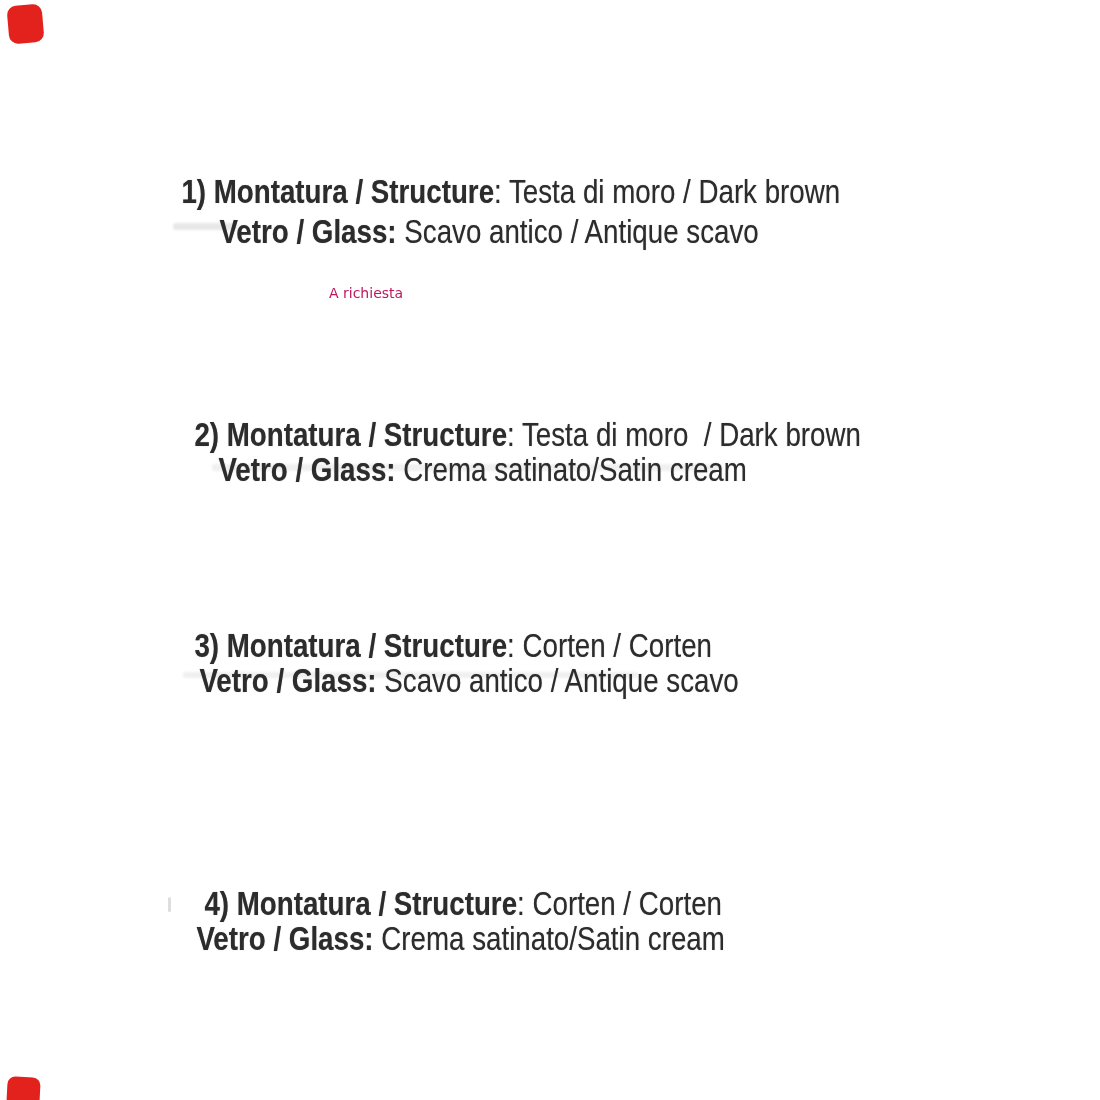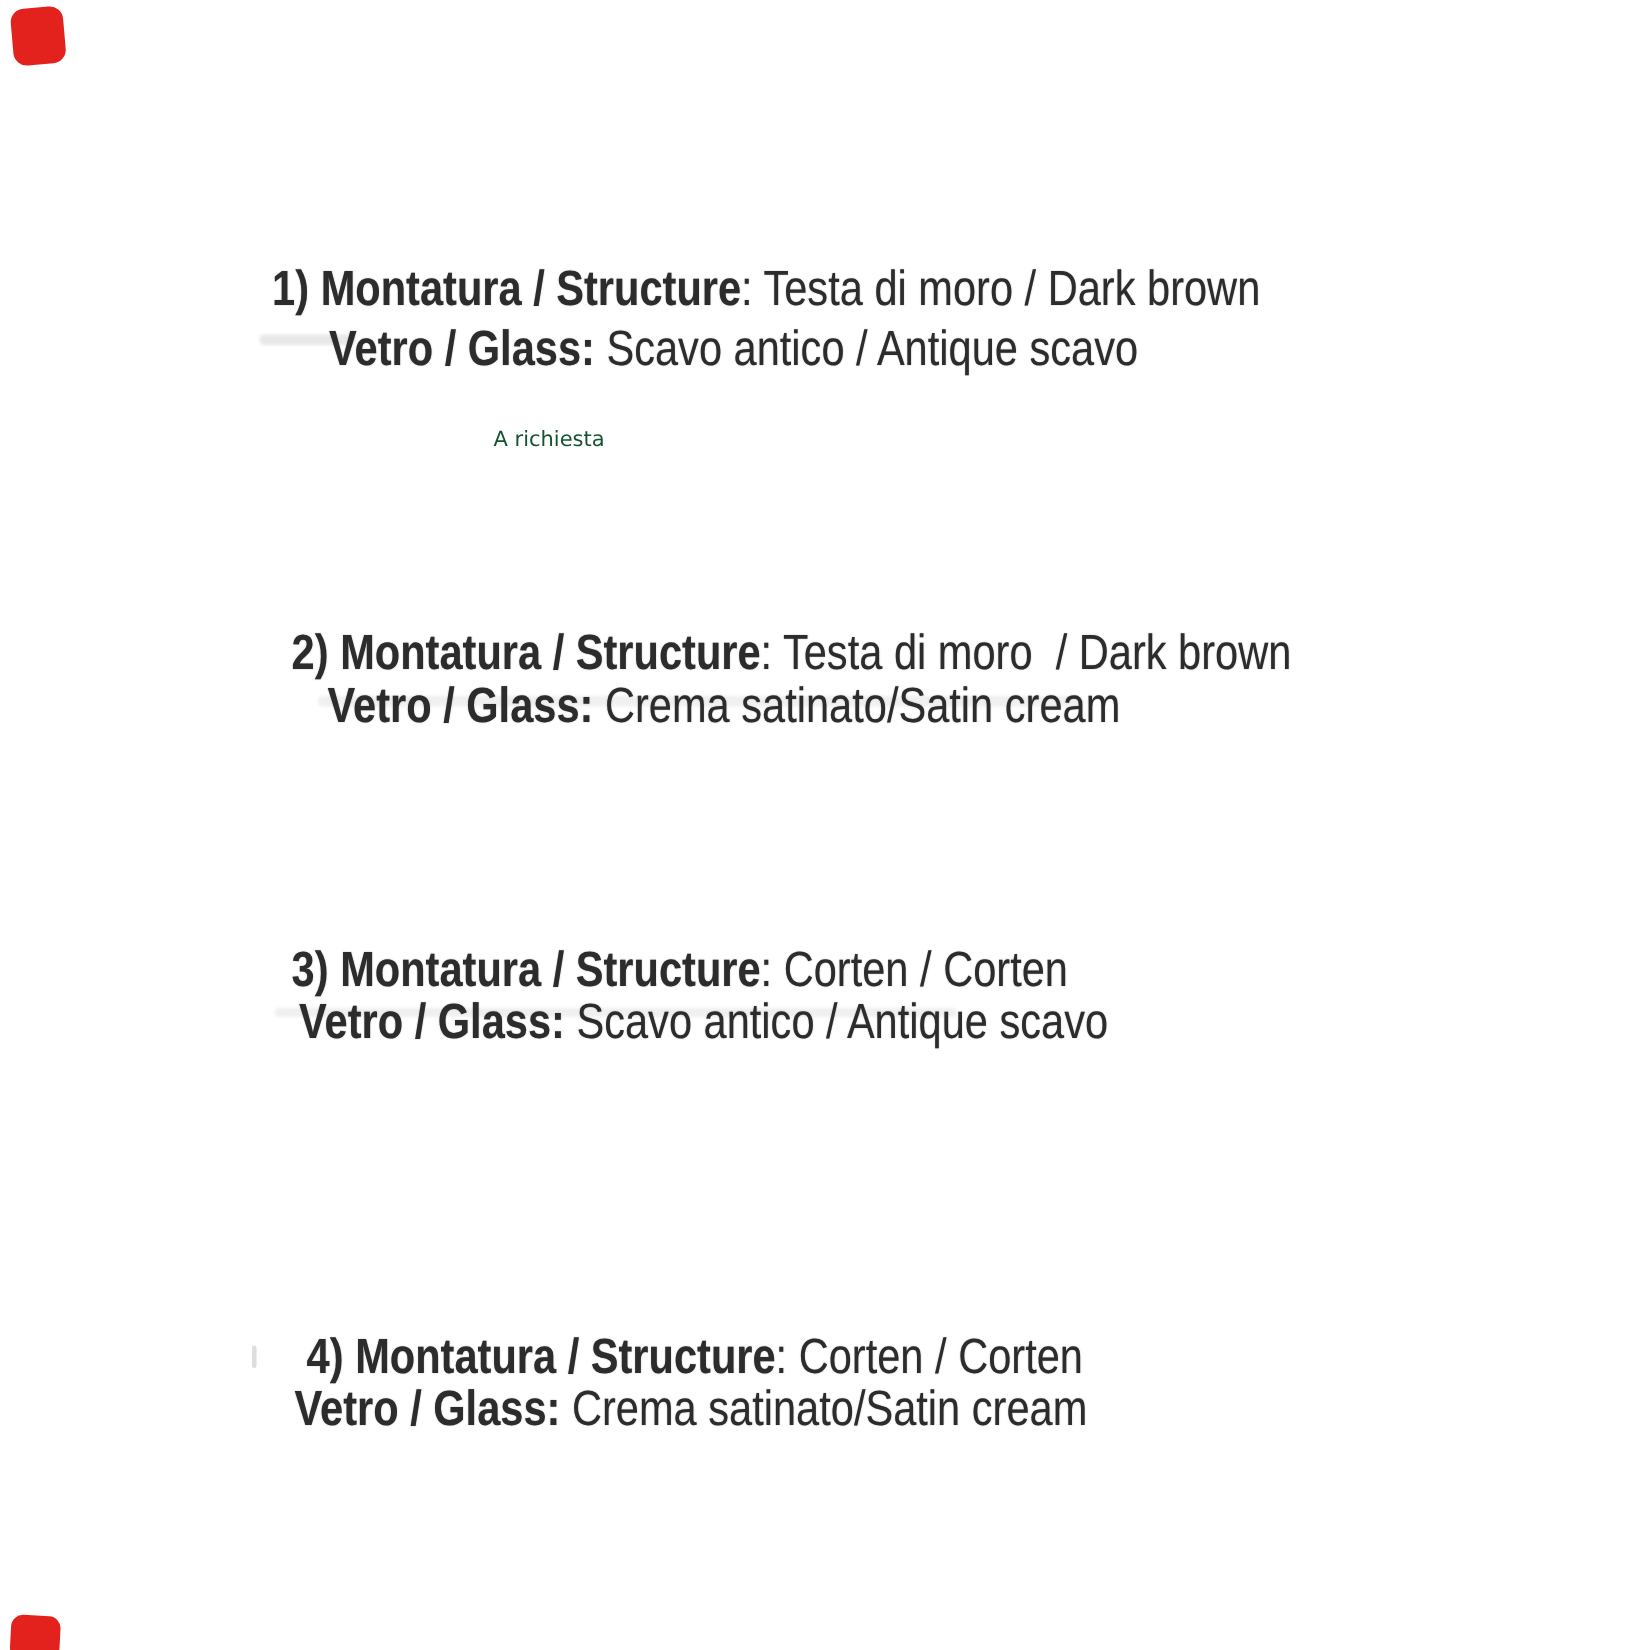--- a/index.html
+++ b/index.html
@@ -23,21 +23,21 @@
     text-shadow: 0 0 1px rgba(44,44,44,0.45);
   }
   .b { font-weight: 700; }
   .note {
     position: absolute;
     left: 329px;
     top: 285px;
     font-family: "DejaVu Sans", sans-serif;
     font-size: 14px;
     line-height: 1.2;
-    color: #14532d;
+    color: #be185d;
     white-space: pre;
   }
   .red-mark {
     position: absolute;
     background: #e3221e;
   }
   .red-mark.tl {
     left: 8px; top: 5px;
     width: 35px; height: 38px;
     border-radius: 9px;

